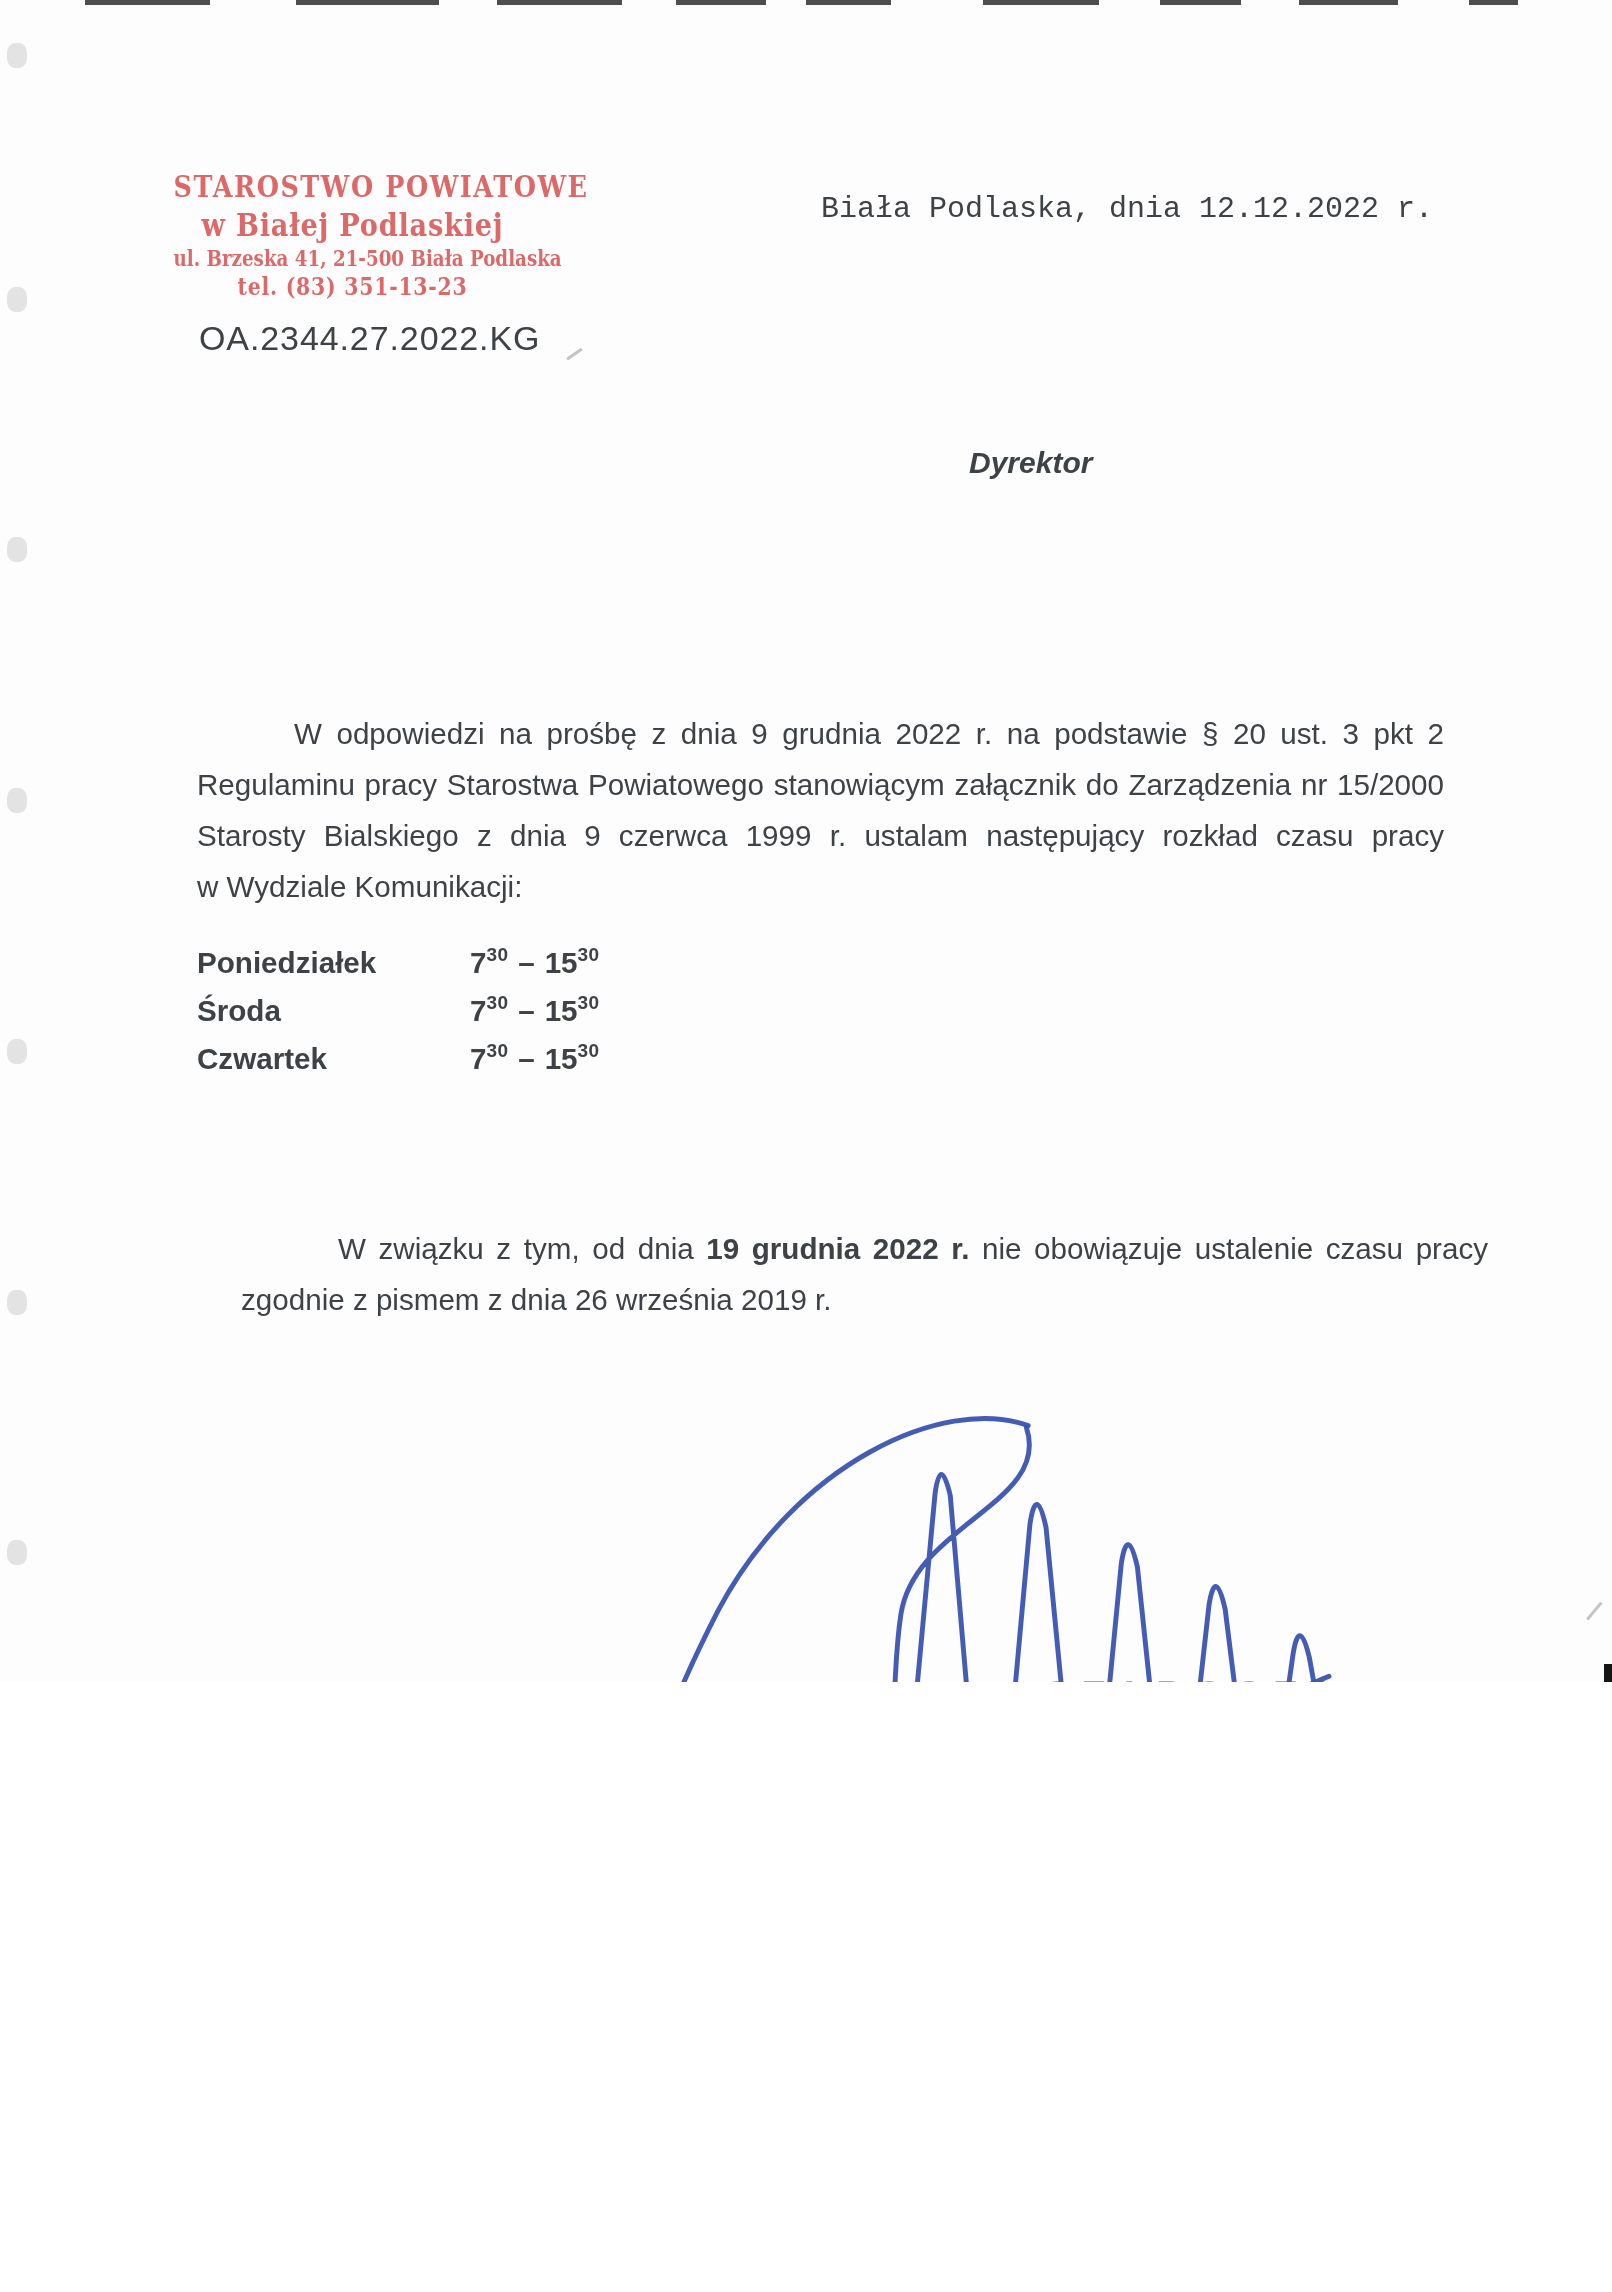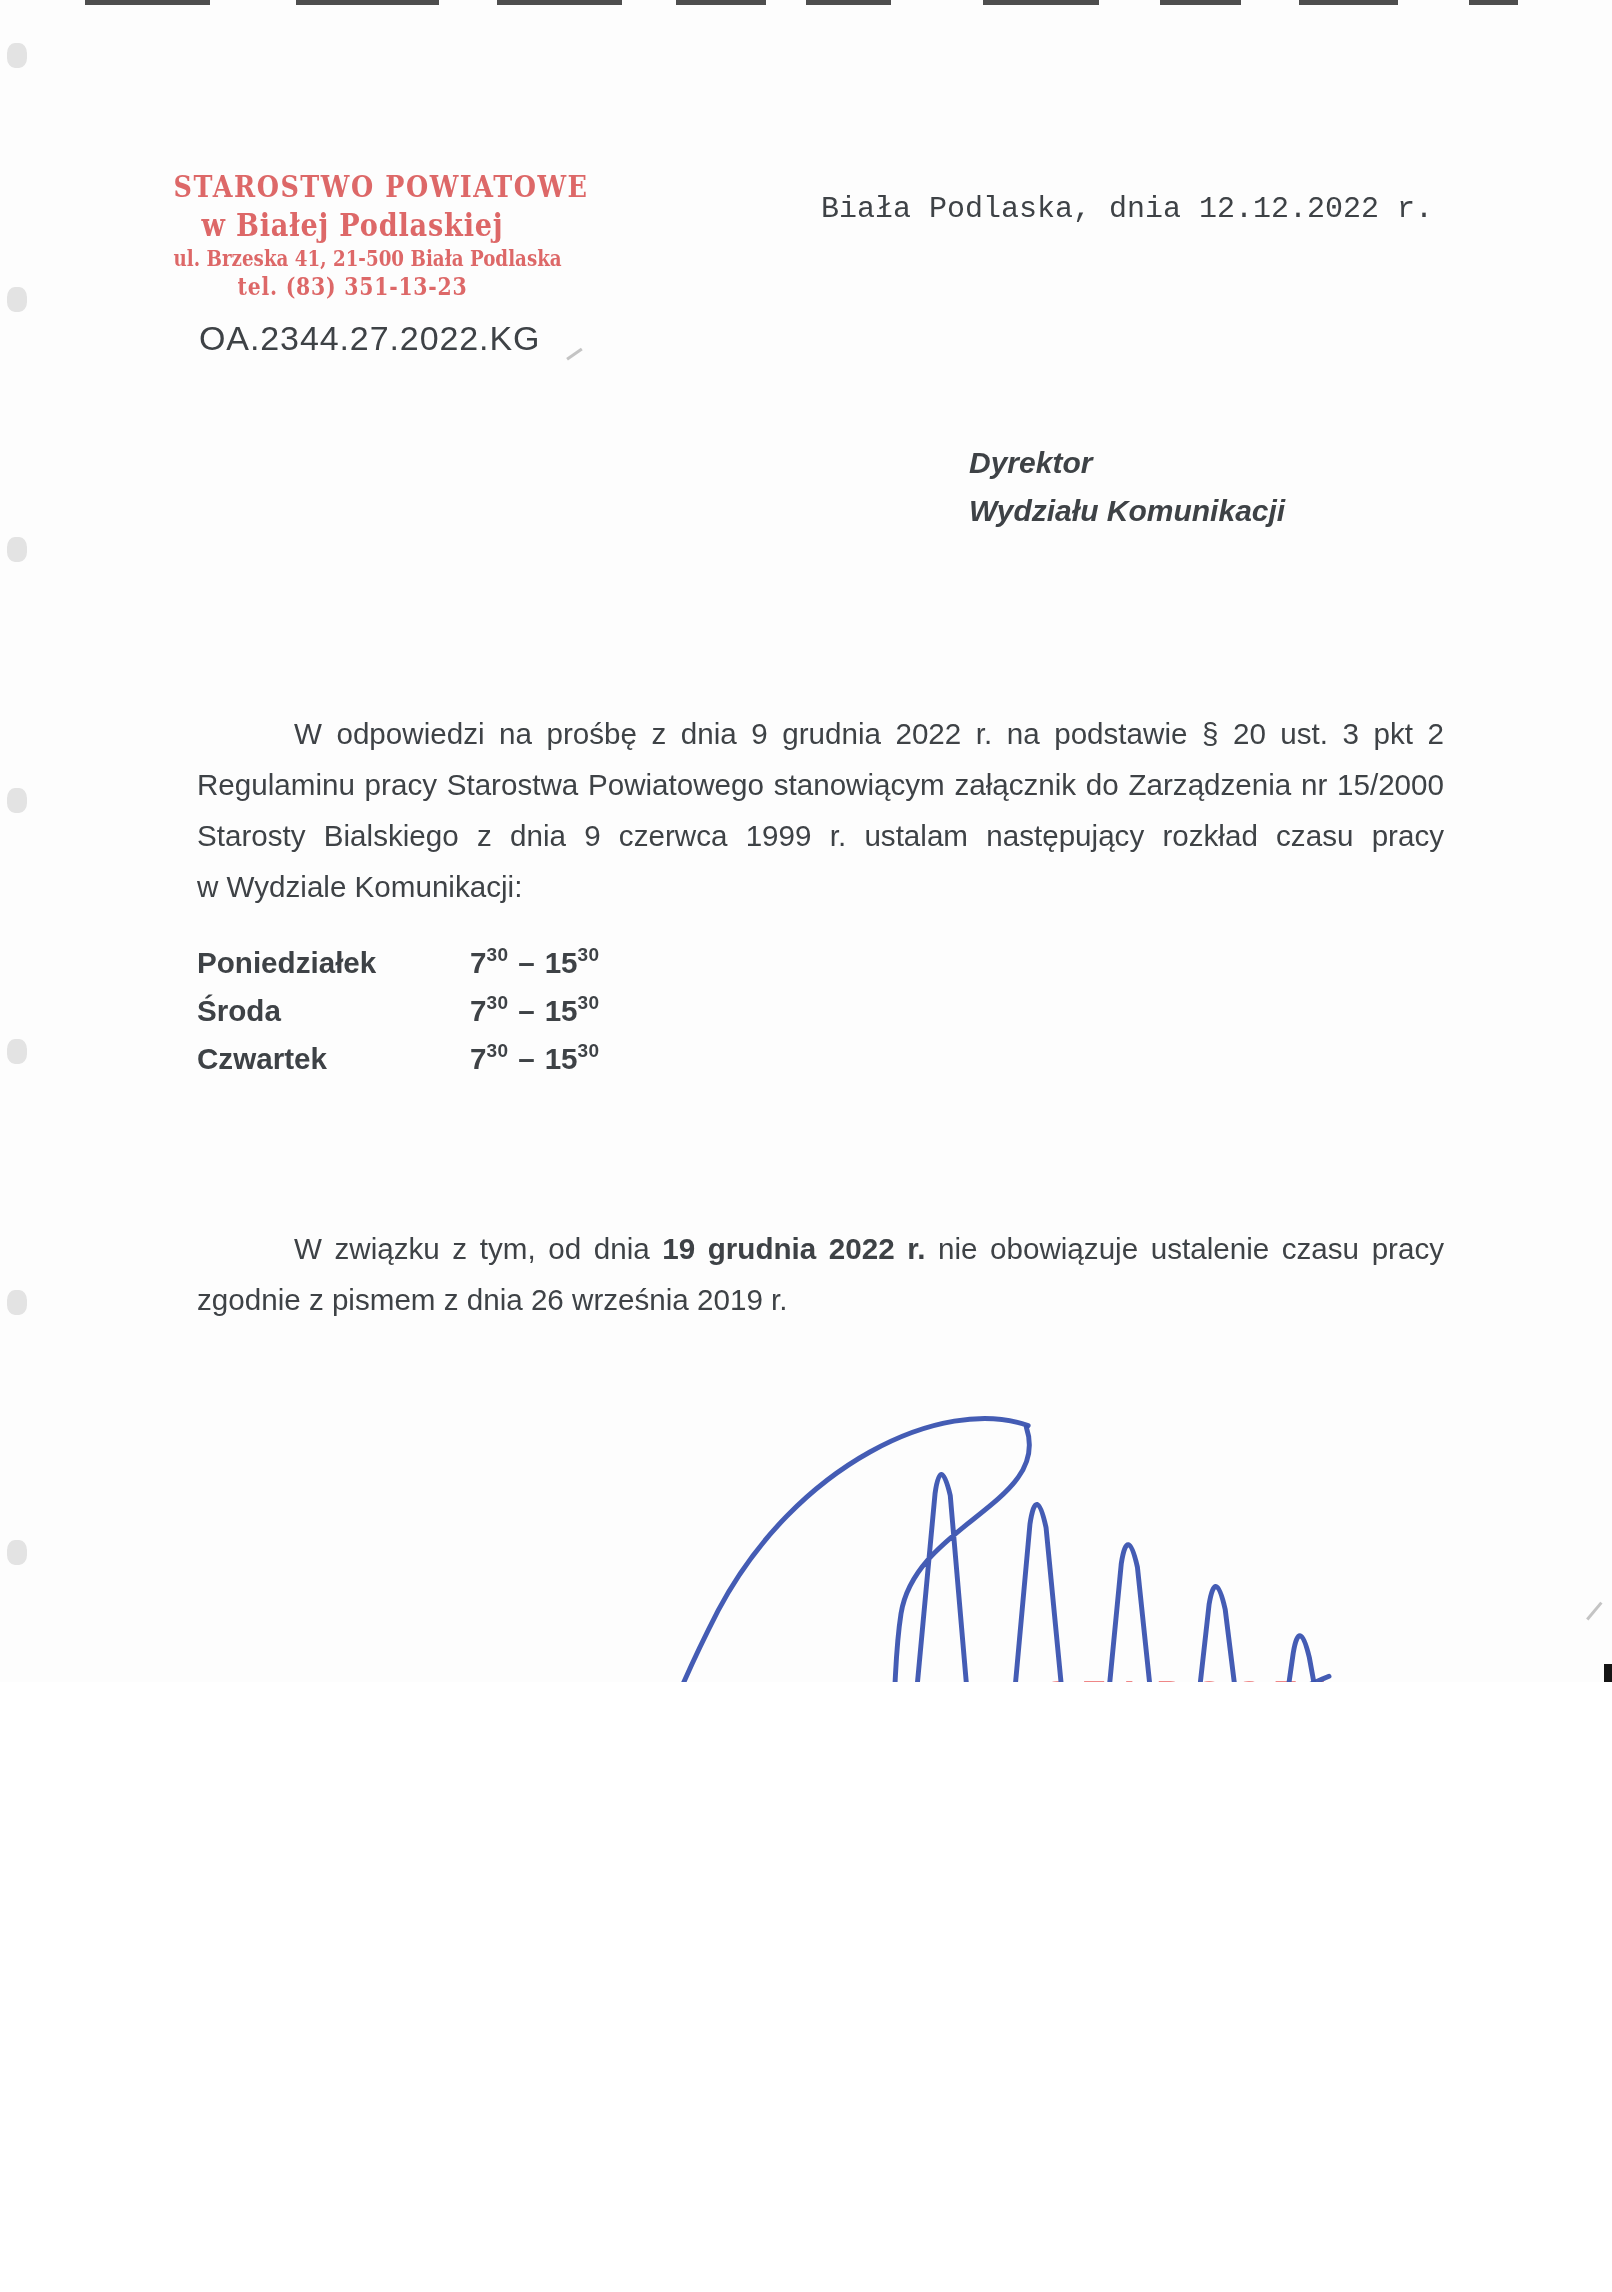--- a/index.html
+++ b/index.html
@@ -33,21 +33,21 @@
   .date-line { position:absolute; top:192px; right:179px; font-size:30px;font-family:Liberation Mono, monospace; }
 
   .recipient {
     position:absolute; left:969px; top:439px;
     font-size:30px; font-weight:bold; font-style:italic; line-height:48px;
   }
 
   
   .para { position:absolute; left:197px; width:1247px; font-size:29.6px; }
   .p1 { top:708px; }
-  .p2 { top:1223px; }
+  .p2 { top:1223px;margin-left:44px; }
   .jline { line-height:51px; text-align:justify; text-align-last:justify; }
   .lline { line-height:51px; text-align:left; }
   .indent { padding-left:97px; }
   .b { font-weight:bold; }
 
   
   .schedule { position:absolute; left:197px; top:939px; font-size:29.6px; font-weight:bold; }
   .srow { height:48px; line-height:48px; }
   .day { display:inline-block; width:273px; }
   .sup { font-size:19px; position:relative; top:-11.6px; letter-spacing:0.4px; }
@@ -102,21 +102,20 @@
     <div class="stamp-l3">ul. Brzeska 41, 21-500 Biała Podlaska</div>
     <div class="stamp-l4">tel. (83) 351-13-23</div>
   </div>
 
   <div class="ref-number">OA.2344.27.2022.KG</div>
 
   <div class="date-line">Biała Podlaska, dnia 12.12.2022 r.</div>
 
   <div class="recipient">
     <div>Dyrektor</div>
-    <div>Wydziału Komunikacji</div>
   </div>
 
   <div class="para p1">
     <div class="jline indent">W odpowiedzi na prośbę z dnia 9 grudnia 2022 r. na podstawie § 20 ust. 3 pkt 2</div>
     <div class="jline">Regulaminu pracy Starostwa Powiatowego stanowiącym załącznik do Zarządzenia nr 15/2000</div>
     <div class="jline">Starosty Bialskiego z dnia 9 czerwca 1999 r. ustalam następujący rozkład czasu pracy</div>
     <div class="lline">w Wydziale Komunikacji:</div>
   </div>
 
   <div class="schedule">

